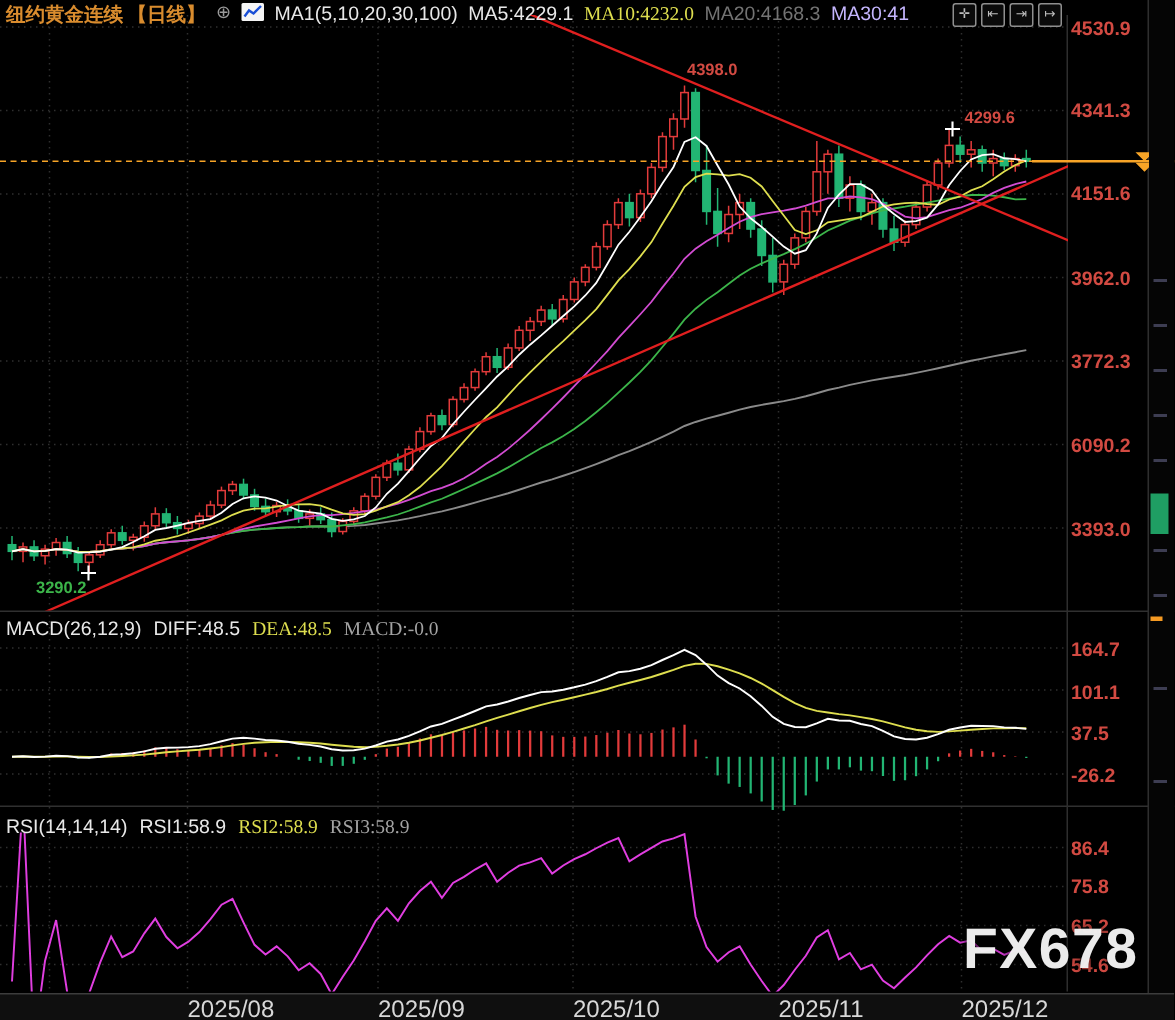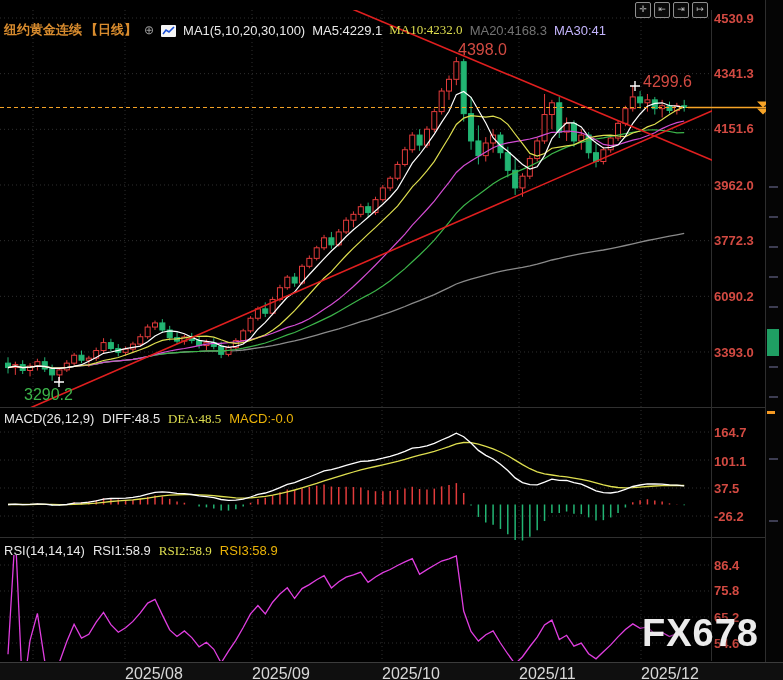--- a/index.html
+++ b/index.html
@@ -1,30 +1,30 @@
 <!DOCTYPE html>
 <html><head>
 <meta charset="utf-8">
 <style>
   html,body{margin:0;padding:0;background:#000;}
   #app{position:relative;width:783px;height:680px;background:#000;overflow:hidden;
        font-family:"Liberation Sans",sans-serif;font-size:13px;color:#ddd;}
   #chart-svg{position:absolute;left:0;top:0;}
-  .hdr{position:absolute;left:4px;top:1px;display:flex;align-items:center;gap:7px;white-space:nowrap;z-index:5;margin-top:20px;}
+  .hdr{position:absolute;left:4px;top:1px;display:flex;gap:7px;white-space:nowrap;z-index:5;}
   .sym{color:#d98c2e;font-weight:700;}
   .circle-plus{color:#9a9a9a;font-size:12px;}
   .mini-chart{display:inline-block;width:15px;height:12px;background:#f5f5f5;border-radius:1px;position:relative;top:1px;}
   .mini-chart svg{display:block;}
-  .w{color:#e8e8e8;} .yel{color:#dede4f;font-family:Liberation Serif, serif;} .mag{color:#737373;} .grn{color:#c4b5fd;} .pink{color:#eab308;}
+  .w{color:#e8e8e8;} .yel{color:#dede4f;font-family:Liberation Serif, serif;} .mag{color:#737373;} .grn{color:#c4b5fd;} .pink{color:#a3a3a3;font-family:Liberation Serif, serif;}
   .toolbar{position:absolute;right:75px;top:2px;display:flex;gap:3px;z-index:5;}
   .tb-icon{width:14px;height:14px;border:1px solid #8f8f8f;color:#bdbdbd;font-size:9px;line-height:12px;
            text-align:center;background:#0a0a0a;border-radius:2px;cursor:pointer;}
   .panel-hdr{position:absolute;left:4px;display:flex;gap:8px;white-space:nowrap;z-index:5;}
   .axis-lbl{position:absolute;left:714px;color:#d24a42;font-weight:600;font-size:13px;z-index:3;}
-  .ann{position:absolute;font-weight:400;font-size:16px;z-index:4;color:#d24a42;}
+  .ann{position:absolute;font-weight:700;font-size:11px;z-index:4;color:#d24a42;}
   .ann.green{color:#3cb54a;}
   .xaxis{position:absolute;left:0;top:662px;width:783px;height:18px;background:#0f0f0f;border-top:1px solid #3c3c3c;z-index:4;}
   .date-lbl{position:absolute;top:2px;color:#d8d8d8;font-size:16px;}
   .watermark{position:absolute;left:642px;top:612px;font-size:38px;font-weight:700;letter-spacing:1px;
              color:rgba(248,248,248,.95);z-index:6;text-shadow:0 0 6px rgba(0,0,0,.9);}
   .strip{position:absolute;left:766px;top:0;width:17px;height:680px;background:#050505;z-index:2;}
   .strip .mark{position:absolute;left:3px;width:9px;height:2px;background:#3d3d52;}
   .strip .green-block{position:absolute;left:1px;top:329px;width:12px;height:27px;background:#1f9e63;}
   .strip .orange-mark{position:absolute;left:1px;top:411px;width:8px;height:3px;background:#f59a23;}
 </style>

